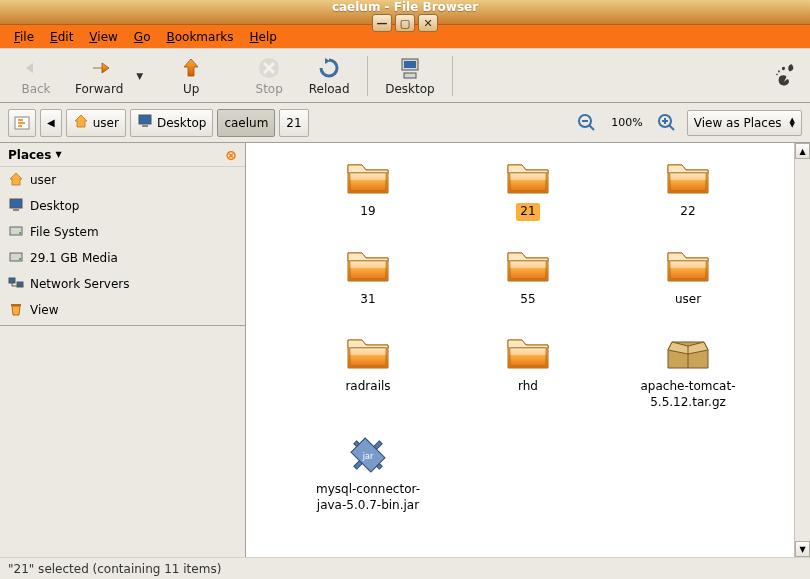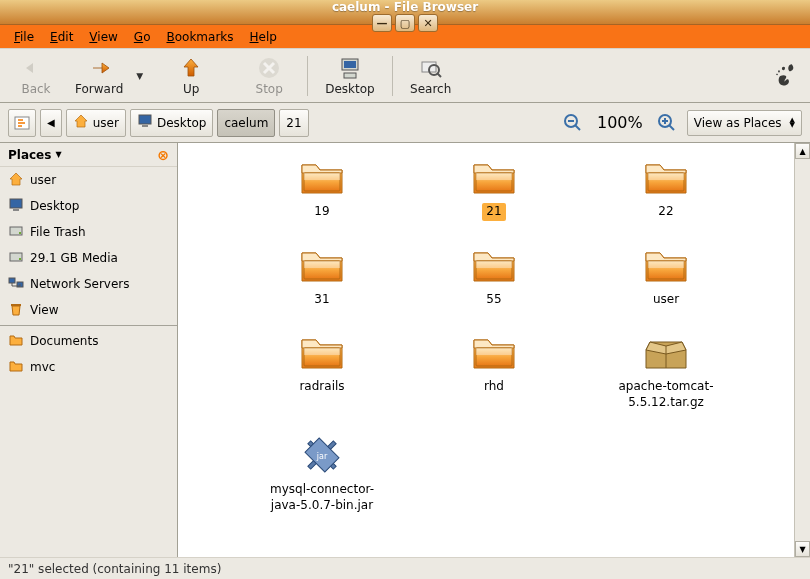--- a/index.html
+++ b/index.html
@@ -23,32 +23,32 @@
 .tool-sep { width: 1px; height: 40px; background: #bfbcb2; margin: 0 8px; }
 .fwd-group { display: flex; align-items: center; }
 .dropdown-arrow { font-size: 9px; color: #333; margin-left: 4px; cursor: pointer; }
 .spacer { flex: 1; }
 .gnome-foot { width: 28px; height: 28px; margin-right: 4px; }
 
 .locationbar { height: 40px; background: #ece9e2; display: flex; align-items: center; padding: 0 8px; border-bottom: 1px solid #a2a094; gap: 4px; }
 .loc-btn { height: 28px; background: linear-gradient(to bottom, #fdfcfa, #e6e3da); border: 1px solid #b0ada2; border-radius: 2px; display: flex; align-items: center; padding: 0 6px; cursor: pointer; font-size: 12px; }
 .loc-btn.active { background: linear-gradient(to bottom, #d8d5cc, #c5c2b7); border-color: #928f85; }
 .loc-btn .mini-icon { margin-right: 4px; }
-.zoom-pct { font-size: 16px; padding: 0 4px; }
+.zoom-pct { font-size: 11px; padding: 0 4px; }
 .view-select { height: 26px; background: linear-gradient(to bottom, #fdfcfa, #e6e3da); border: 1px solid #b0ada2; border-radius: 2px; display: flex; align-items: center; padding: 0 6px; cursor: pointer; }
 
 .main { display: flex; height: 414px; }
-.sidebar { width: 178px; background: #ece9e2; border-right: 1px solid #a2a094; display: flex; flex-direction: column; }
+.sidebar { width: 246px; background: #ece9e2; border-right: 1px solid #a2a094; display: flex; flex-direction: column; }
 .sidebar-header { height: 24px; display: flex; align-items: center; padding: 0 8px; font-weight: bold; font-size: 12px; border-bottom: 1px solid #d6d2c8; }
 .sidebar-header .close-x { margin-left: auto; color: #f57900; font-weight: bold; cursor: pointer; font-size: 14px; }
 .sidebar-item { height: 26px; display: flex; align-items: center; padding: 0 8px; cursor: pointer; gap: 6px; }
 .sidebar-divider { height: 1px; background: #a5a399; margin: 2px 0; }
 
 .content { flex: 1; background: #fff; overflow: auto; padding: 10px 8px; position: relative; }
-.grid { display: grid; grid-template-columns: repeat(3, 150px); gap: 16px 22px; justify-content: center; }
+.grid { display: grid; grid-template-columns: repeat(3, 150px); gap: 16px 10px; justify-content: center; }
 .file-item { display: flex; flex-direction: column; align-items: center; text-align: center; cursor: pointer; padding: 4px; }
 .file-icon { width: 48px; height: 40px; margin-bottom: 6px; }
 .file-name { max-width: 140px; font-size: 12px; line-height: 1.3; padding: 1px 4px; border-radius: 2px; }
 .file-name.selected { background: #fcaf3e; color: #000; }
 .vscroll { position: absolute; top: 0; right: 0; width: 16px; height: 100%; background: #ece9e2; border-left: 1px solid #c5c2b7; }
 .vscroll-btn { height: 16px; background: linear-gradient(to bottom, #fdfcfa, #e6e3da); border: 1px solid #b0ada2; display: flex; align-items: center; justify-content: center; font-size: 8px; cursor: pointer; }
 
 .statusbar { height: 22px; background: #ece9e2; border-top: 1px solid #d6d2c8; display: flex; align-items: center; padding: 0 8px; font-size: 12px; color: #333; }
 </style>
 </head>
@@ -119,42 +119,41 @@
   <div style="width:18px"></div>
   <div class="tool-btn disabled">
     <div class="ticon">
         <svg width="24" height="24">
           <circle cx="12" cy="12" r="10" fill="#c9c6bd"></circle>
           <path d="M7 7 L17 17 M17 7 L7 17" stroke="#fff" stroke-width="3"></path>
         </svg>
       </div>
     <div class="tlabel">Stop</div>
   </div>
+  <div class="tool-btn">
+    <div class="ticon">
+        <svg width="24" height="24">
+          <path d="M12 4 A8 8 0 1 1 4 12" fill="none" stroke="#3a6fa8" stroke-width="3"></path>
+          <path d="M8 2 L13 5 L8 8 Z" fill="#3a6fa8"></path>
+        </svg>
+      </div>
+    <div class="tlabel">Reload</div>
+  </div>
   <div class="tool-sep"></div>
   <div class="tool-btn">
     <div class="ticon">
         <svg width="24" height="24">
           <rect x="4" y="3" width="16" height="11" fill="#d3d7cf" stroke="#555"></rect>
           <rect x="6" y="5" width="12" height="7" fill="#3465a4"></rect>
           <rect x="6" y="17" width="12" height="5" fill="#d3d7cf" stroke="#555"></rect>
         </svg>
       </div>
     <div class="tlabel">Desktop</div>
   </div>
   <div class="tool-sep"></div>
-  <div class="tool-btn">
-    <div class="ticon">
-        <svg width="24" height="24">
-          <rect x="3" y="6" width="14" height="10" fill="#eee" stroke="#888"></rect>
-          <circle cx="15" cy="14" r="5" fill="none" stroke="#555" stroke-width="2"></circle>
-          <line x1="18" y1="17" x2="22" y2="21" stroke="#555" stroke-width="2"></line>
-        </svg>
-      </div>
-    <div class="tlabel">Search</div>
-  </div>
   <div class="spacer"></div>
   <svg class="gnome-foot" viewBox="0 0 24 24">
       <path d="M17 2c-3 0-4 4-2 6 2 0 5-2 2-6zM10 4c-2 0-2 3 0 3 1 0 2-3 0-3zM6 7c-1 0-1 2 0 2 1 0 1-2 0-2zM4 10c-1 0 0 2 1 1 0-1 0-1-1-1zM7 12c-2 2-2 7 2 8 3 1 7-2 5-5-1-1-3 1-3 2-1-2 2-3 1-5-1-1-3-1-5 0z" fill="#3a3a38"></path>
     </svg>
 </div>
 
 <div class="locationbar">
   <div class="loc-btn" style="padding:0 4px">
       <svg width="18" height="18">
         <rect x="2" y="3" width="14" height="12" fill="#fff" stroke="#888"></rect>
@@ -225,21 +224,21 @@
               <rect x="2" y="2" width="12" height="9" fill="#3465a4" stroke="#555"></rect>
               <rect x="5" y="12" width="6" height="2" fill="#888"></rect>
             </svg></span>
           <span>Desktop</span>
         </div>
         <div class="sidebar-item">
           <span><svg width="16" height="16">
               <rect x="2" y="4" width="12" height="8" fill="#d3d7cf" stroke="#666"></rect>
               <circle cx="12" cy="10" r="1" fill="#4e9a06"></circle>
             </svg></span>
-          <span>File Trash</span>
+          <span>File System</span>
         </div>
         <div class="sidebar-item">
           <span><svg width="16" height="16">
               <rect x="2" y="4" width="12" height="8" fill="#d3d7cf" stroke="#666"></rect>
               <circle cx="12" cy="10" r="1" fill="#4e9a06"></circle>
             </svg></span>
           <span>29.1 GB Media</span>
         </div>
         <div class="sidebar-item">
           <span><svg width="16" height="16">
@@ -251,34 +250,20 @@
         </div>
         <div class="sidebar-item">
           <span><svg width="16" height="16">
               <path d="M4 5 L12 5 L11 14 L5 14 Z" fill="#fcaf3e" stroke="#b36a12"></path>
               <rect x="3" y="3" width="10" height="2" fill="#b36a12"></rect>
             </svg></span>
           <span>View</span>
         </div>
       </div>
     <div class="sidebar-divider"></div>
-    <div id="sidebar-bookmarks">
-        <div class="sidebar-item">
-          <span><svg width="16" height="16">
-              <path d="M2 4 L6 4 L7 6 L14 6 L14 13 L2 13 Z" fill="#fcaf3e" stroke="#b36a12"></path>
-            </svg></span>
-          <span>Documents</span>
-        </div>
-        <div class="sidebar-item">
-          <span><svg width="16" height="16">
-              <path d="M2 4 L6 4 L7 6 L14 6 L14 13 L2 13 Z" fill="#fcaf3e" stroke="#b36a12"></path>
-            </svg></span>
-          <span>mvc</span>
-        </div>
-      </div>
   </div>
 
   <div class="content">
     <div class="grid" id="file-grid">
         <div class="file-item">
           <div class="file-icon"><svg width="48" height="40">
               <path d="M4 8 L18 8 L22 13 L44 13 L44 36 L4 36 Z" fill="url(#folderGrad)" stroke="#b36a12"></path>
               <path d="M4 8 L18 8 L22 13 L44 13 L44 16 L4 16 Z" fill="#fde8c4" stroke="#b36a12"></path>
               <rect x="6" y="16" width="36" height="18" fill="url(#folderGrad)" stroke="#b36a12" rx="1"></rect>
               <rect x="6" y="16" width="36" height="7" fill="rgba(255,255,255,0.35)"></rect>

